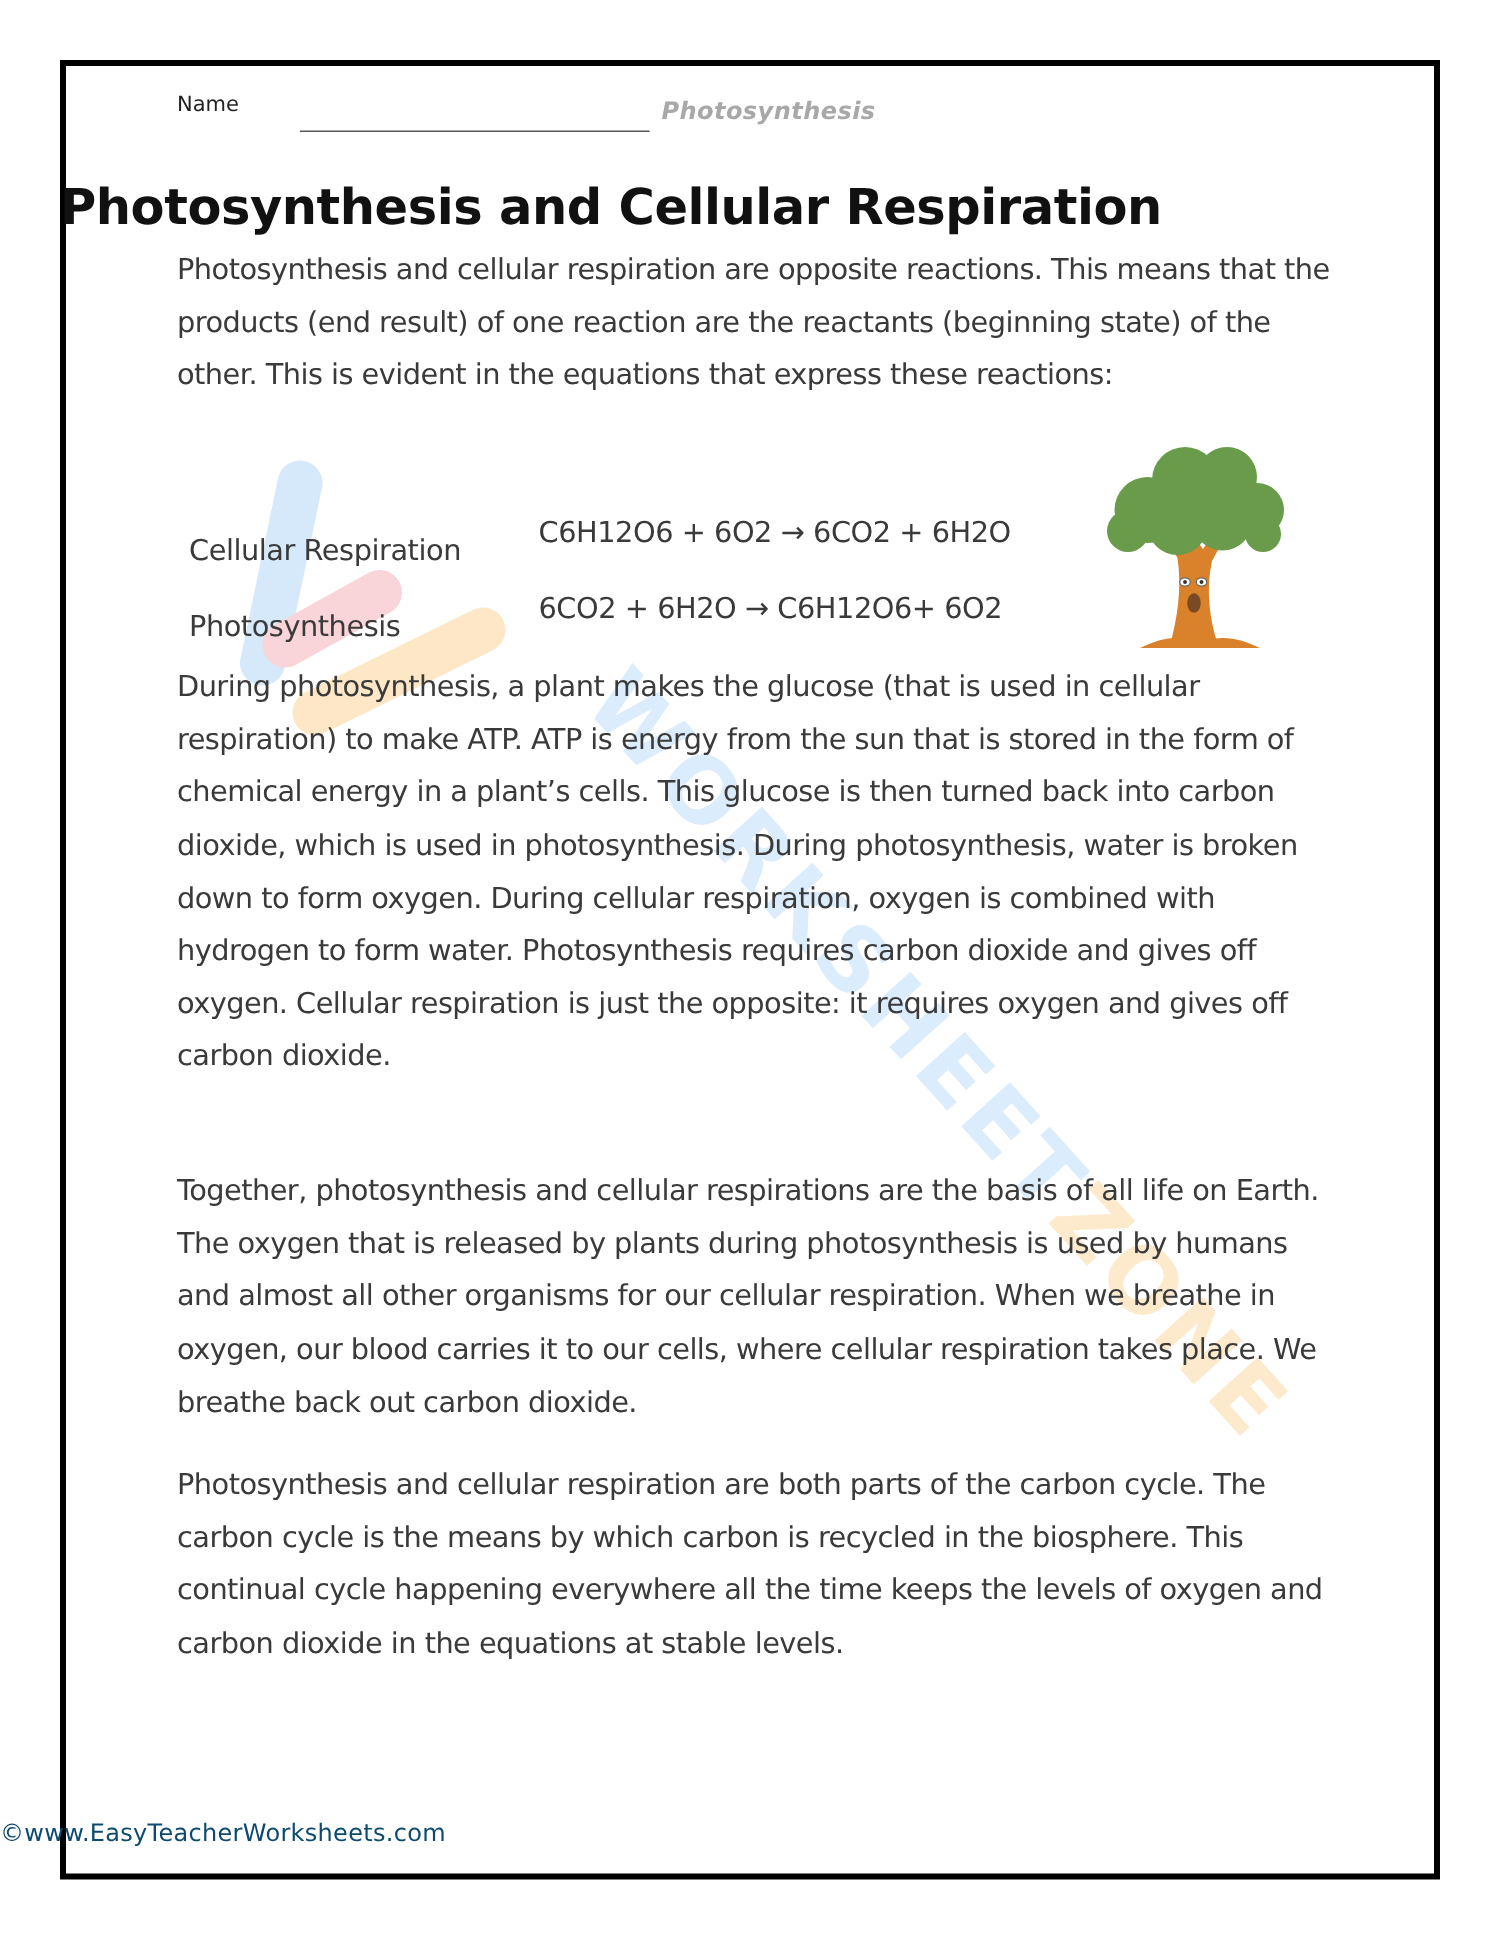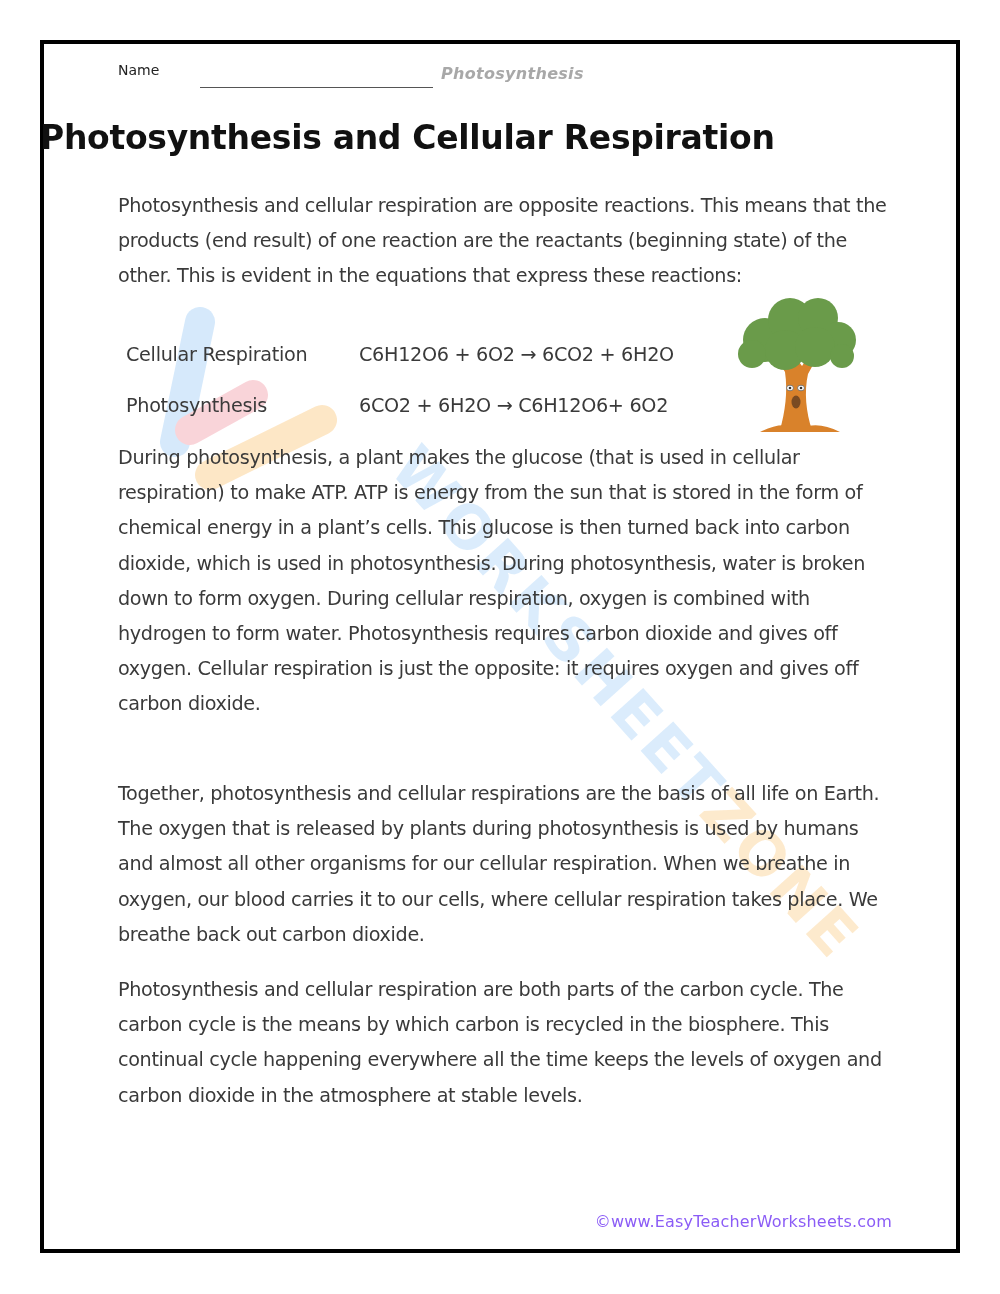--- a/index.html
+++ b/index.html
@@ -11,25 +11,25 @@
   .header-row { position: absolute; left: 118px; top: 60px; height: 32px; width: 700px; }
   .name-label { position: absolute; left: 0; top: 2px; font-size: 14px; color: #222; }
   .name-line { position: absolute; left: 82px; top: 27px; width: 233px; height: 0; border-bottom: 1.5px solid #555; }
   .subject-label { position: absolute; left: 323px; top: 4px; font-size: 16px; font-weight: bold;
                    font-style: italic; color: #a8a8a8; letter-spacing: 0.3px; }
   .title { position: absolute; left: 40px; width: 920px; top: 118px; 
            font-size: 33px; font-weight: bold; color: #111111; letter-spacing: -0.3px; }
   .para { position: absolute; left: 118px; width: 770px; font-size: 19.2px; line-height: 35.2px;
           color: #3a3a3a; margin: 0; letter-spacing: -0.35px; }
   .eq-row { position: absolute; left: 126px; font-size: 19.2px; color: #3a3a3a; letter-spacing: -0.3px; }
-  .eq-label { position: absolute; left: 0; top: 0; white-space: nowrap; }
+  .eq-label { position: absolute; left: 0; top: 12px; white-space: nowrap; }
   .eq-formula { position: absolute; left: 233px; top: 0; white-space: nowrap; }
   .tree { position: absolute; left: 730px; top: 292px; width: 130px; height: 140px; }
-  .footer { position: absolute; left: 0; width: 892px; top: 1212px; text-align: right;
-            font-size: 16px; color: #8b5cf6; letter-spacing: 0.2px; }
+  .footer { position: absolute; left: 0; width: 892px; top: 1212px; text-align: left;
+            font-size: 16px; color: #0c4a6e; letter-spacing: 0.2px; }
 </style>
 </head>
 <body>
 
 <div class="page-border"></div>
 
 <svg class="watermark" viewBox="0 0 1000 1294">
   <g opacity="0.85">
     <line x1="200" y1="322" x2="175" y2="442" stroke="#cfe6fb" stroke-width="30" stroke-linecap="round"></line>
     <line x1="190" y1="430" x2="253" y2="395" stroke="#f9cdd3" stroke-width="30" stroke-linecap="round"></line>
@@ -41,21 +41,21 @@
 </svg>
 
 <div class="header-row">
   <span class="name-label">Name</span>
   <span class="name-line"></span>
   <span class="subject-label">Photosynthesis</span>
 </div>
 
 <div class="title">Photosynthesis and Cellular Respiration</div>
 
-<p class="para" style="top:188px;">Photosynthesis and cellular respiration are opposite reactions. This means that the products (end result) of one reaction are the reactants (beginning state) of the other. This is evident in the equations that express these reactions:</p>
+<p class="para" style="top:162px;">Photosynthesis and cellular respiration are opposite reactions. This means that the products (end result) of one reaction are the reactants (beginning state) of the other. This is evident in the equations that express these reactions:</p>
 
 <div class="eq-row" style="top:343px;">
   <span class="eq-label">Cellular Respiration</span>
   <span class="eq-formula">C6H12O6 + 6O2 → 6CO2 + 6H2O</span>
 </div>
 <div class="eq-row" style="top:394px;">
   <span class="eq-label">Photosynthesis</span>
   <span class="eq-formula">6CO2 + 6H2O → C6H12O6+ 6O2</span>
 </div>
 
@@ -79,15 +79,15 @@
   <ellipse cx="71" cy="96" rx="3.5" ry="2.8" fill="#ffffff" stroke="#666" stroke-width="0.8"></ellipse>
   <circle cx="60" cy="96" r="1.3" fill="#333"></circle>
   <circle cx="71" cy="96" r="1.3" fill="#333"></circle>
   <ellipse cx="66" cy="110" rx="4.5" ry="6.5" fill="#7a4b22"></ellipse>
 </svg>
 
 <p class="para" style="top:440px;">During photosynthesis, a plant makes the glucose (that is used in cellular respiration) to make ATP. ATP is energy from the sun that is stored in the form of chemical energy in a plant’s cells. This glucose is then turned back into carbon dioxide, which is used in photosynthesis. During photosynthesis, water is broken down to form oxygen. During cellular respiration, oxygen is combined with hydrogen to form water. Photosynthesis requires carbon dioxide and gives off oxygen. Cellular respiration is just the opposite: it requires oxygen and gives off carbon dioxide.</p>
 
 <p class="para" style="top:776px;">Together, photosynthesis and cellular respirations are the basis of all life on Earth. The oxygen that is released by plants during photosynthesis is used by humans and almost all other organisms for our cellular respiration. When we breathe in oxygen, our blood carries it to our cells, where cellular respiration takes place. We breathe back out carbon dioxide.</p>
 
-<p class="para" style="top:972px;">Photosynthesis and cellular respiration are both parts of the carbon cycle. The carbon cycle is the means by which carbon is recycled in the biosphere. This continual cycle happening everywhere all the time keeps the levels of oxygen and carbon dioxide in the atmosphere at stable levels.</p>
+<p class="para" style="top:972px;">Photosynthesis and cellular respiration are both parts of the carbon cycle. The carbon cycle is the means by which carbon is recycled in the biosphere. This continual cycle happening everywhere all the time keeps the levels of oxygen and carbon dioxide in the equations at stable levels.</p>
 
 <div class="footer">©www.EasyTeacherWorksheets.com</div>
 
 </body></html>

